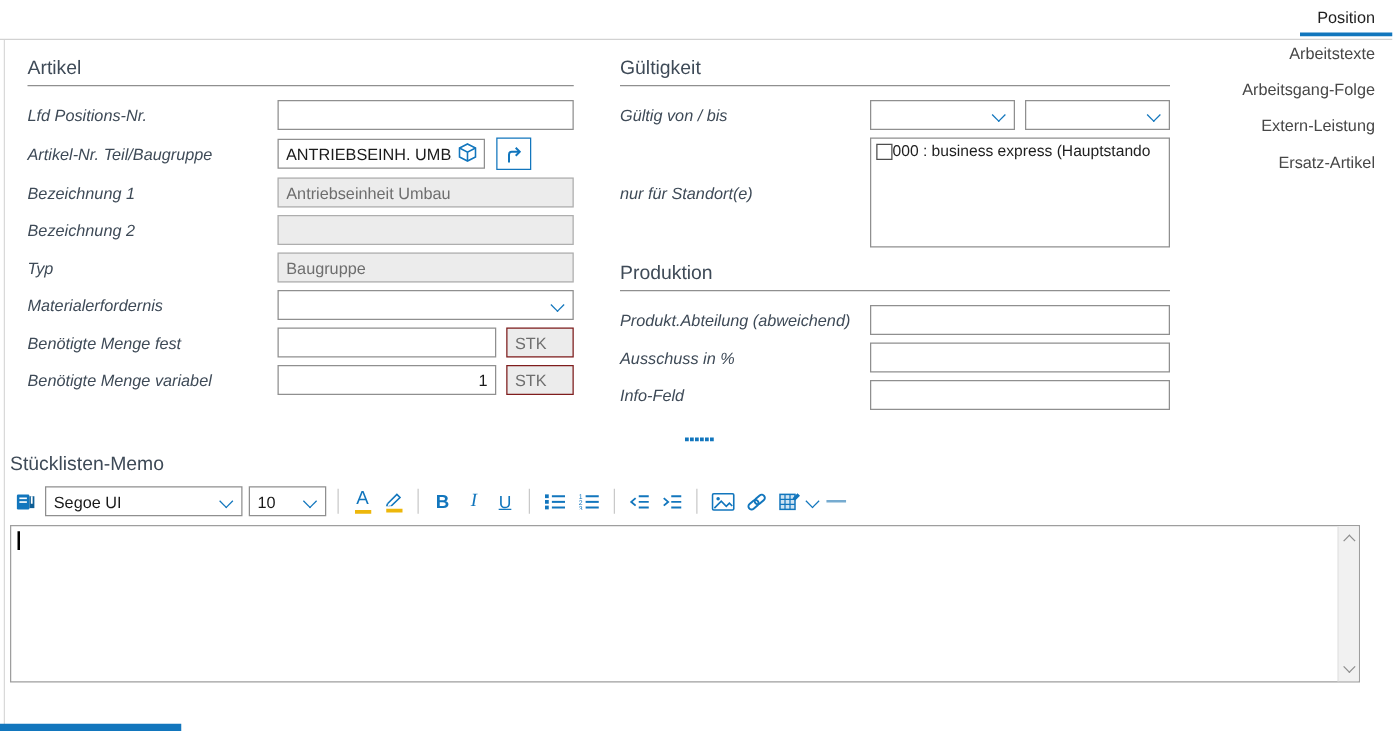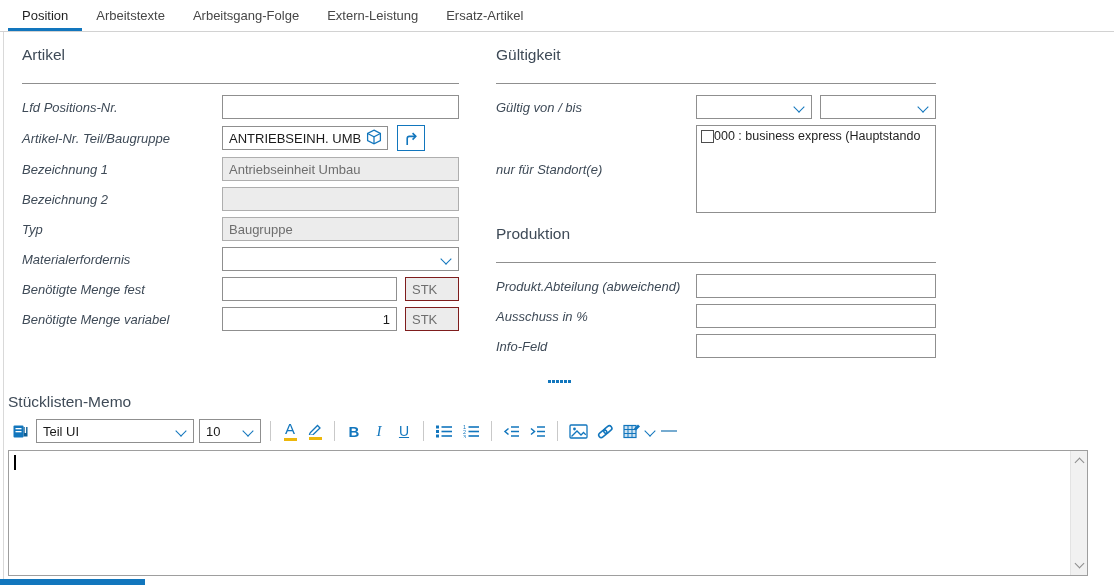--- a/index.html
+++ b/index.html
@@ -1,29 +1,29 @@
 <!DOCTYPE html>
 <html><head>
 <meta charset="utf-8">
 <style>
   html,body{margin:0;padding:0;}
   body{
     width:1114px;height:585px;position:relative;overflow:hidden;
     background:#fff;font-family:"Liberation Sans",sans-serif;color:#3e4a57;
   }
   
-  .tabbar{display:flex;align-items:flex-end;height:31px;padding-left:8px;border-bottom:1px solid #d2d2d2;}
+  .tabbar{display:flex;align-items:flex-end;height:31px;padding-left:8px;border-bottom:1px solid #d2d2d2;flex-direction:column;}
   .tab{font-size:13px;color:#474747;padding:6px 14px 5px;border-bottom:3px solid transparent;white-space:nowrap;}
   .tab.active{color:#1f1f1f;border-bottom-color:#1276bd;}
   
   .content{position:absolute;top:32px;left:3px;right:0;bottom:0;border-left:1px solid #d9d9d9;}
   .form-area{display:flex;padding:14px 0 0 18px;}
   .col-left{width:437px;}
   .col-right{width:440px;margin-left:37px;}
-  .sec-title{font-size:15.5px;color:#3e4a57;padding-bottom:19px;border-bottom:1px solid #8f8f8f;margin-bottom:11px;}
+  .sec-title{font-size:15.5px;color:#3e4a57;padding-bottom:4px;border-bottom:1px solid #8f8f8f;margin-bottom:11px;}
   .row{display:flex;align-items:center;margin-bottom:6px;}
   .row>label{flex:0 0 200px;font-size:13px;color:#3e4a57;font-style:italic;}
   .txt{box-sizing:border-box;height:24px;border:1px solid #8f8f8f;background:#fff;
        font:13px "Liberation Sans",sans-serif;color:#1a1a1a;padding:0 6px;outline:none;}
   .w-full{width:259px;}
   .dis{background:#ececec;border-color:#aeaeae;color:#6e6e6e;}
   .chev{display:inline-block;width:7px;height:7px;border-right:1.6px solid #1276bd;border-bottom:1.6px solid #1276bd;transform:rotate(45deg);}
   .combo{position:relative;box-sizing:border-box;height:24px;border:1px solid #8f8f8f;background:#fff;
          display:flex;align-items:center;padding:0 22px 0 6px;font-size:13px;color:#1a1a1a;}
   .combo .chev{position:absolute;right:8px;top:7px;}
@@ -216,21 +216,21 @@
             <rect x="1.5" y="2.5" width="10" height="12" rx="1" fill="#1276bd"></rect>
             <rect x="3.5" y="5" width="6" height="1.3" fill="#fff"></rect>
             <rect x="3.5" y="8" width="6" height="1.3" fill="#fff"></rect>
             <rect x="11.5" y="4" width="4" height="9.5" fill="#0d5e96"></rect>
             <rect x="12.7" y="4" width="1.4" height="6" fill="#fff"></rect>
           </svg>
         </span>
       </button>
 
       <div class="combo fontcombo">
-        <span>Teil UI</span>
+        <span>Segoe UI</span>
         <span class="chev"></span>
       </div>
       <div class="combo sizecombo">
         <span>10</span>
         <span class="chev"></span>
       </div>
 
       <div class="tb-sep"></div>
 
       <button class="tb-btn">

